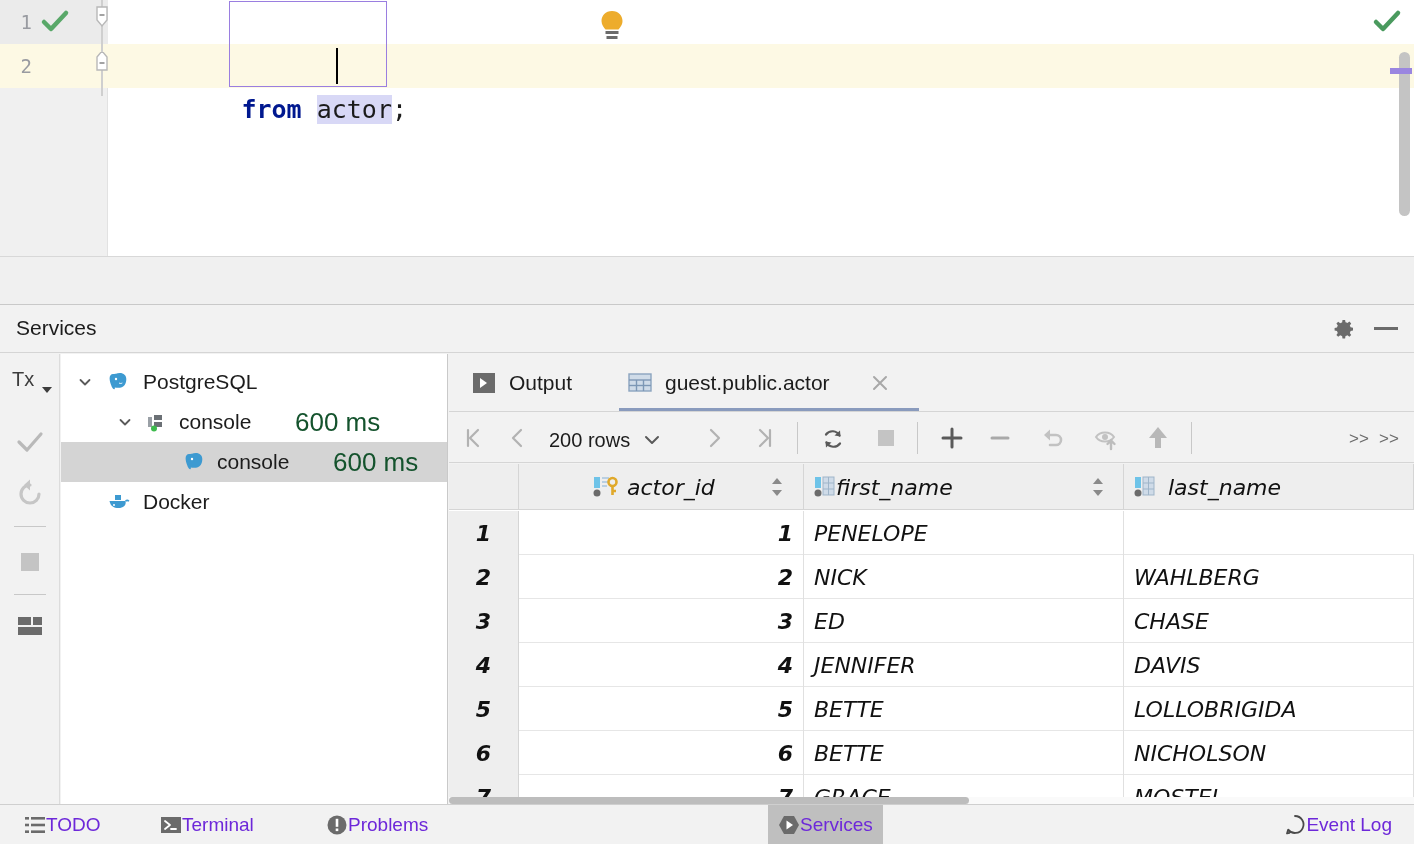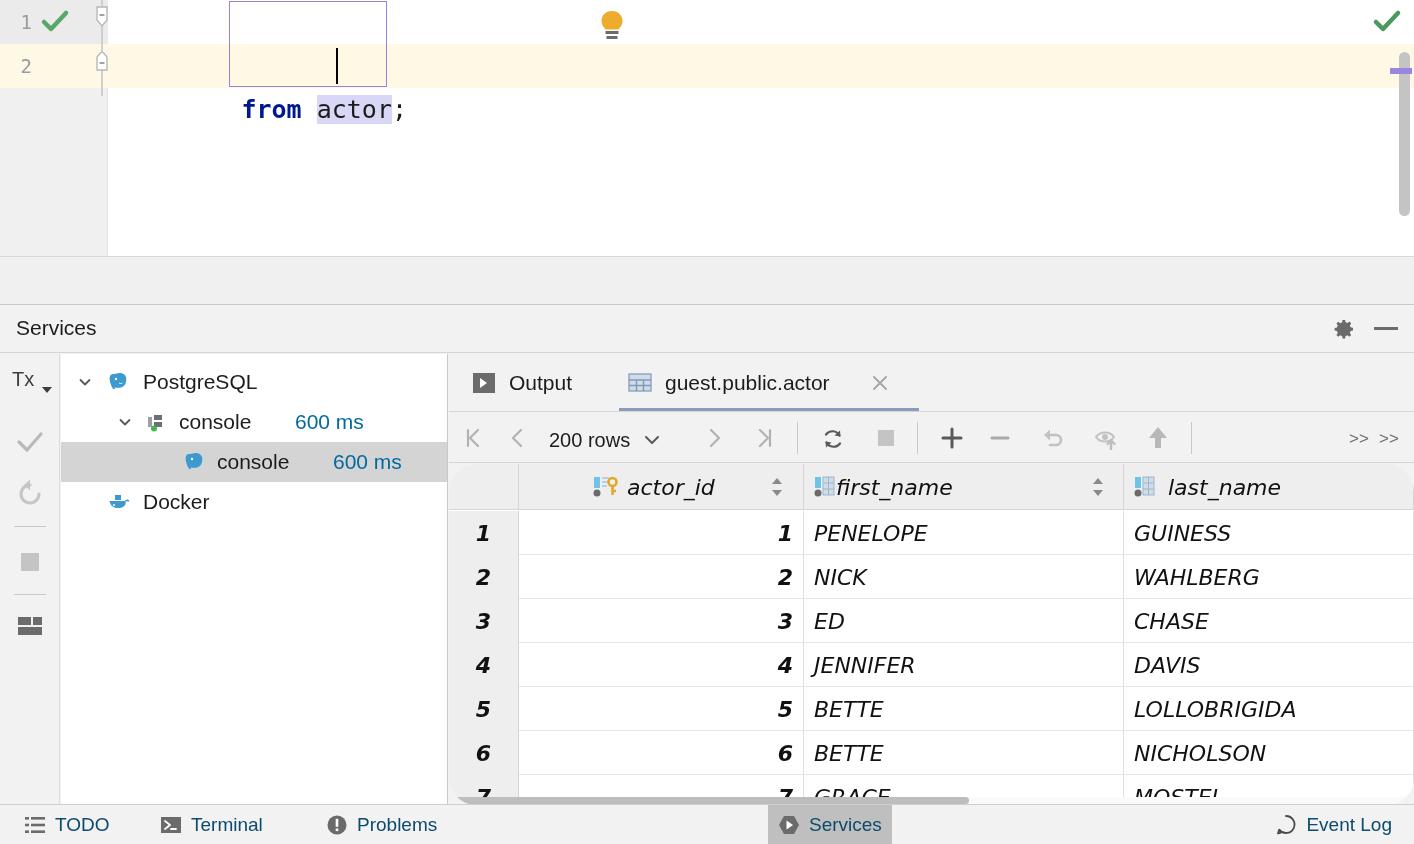--- a/index.html
+++ b/index.html
@@ -68,58 +68,58 @@
   .vtool-btn { position: absolute; left: 14px; width: 32px; height: 32px; }
   .vdiv { position: absolute; left: 14px; width: 32px; height: 1px; background: #c8c8c8; }
 
   
   .tree { position: absolute; left: 61px; top: 49px; width: 387px; height: 451px; background: #ffffff; border-right: 1px solid #c9c9c9; overflow: hidden; padding-left: 32px; }
   .tree-row { position: absolute; left: 0; width: 387px; height: 40px; display: flex; align-items: center; }
   .tree-row.sel { background: #d4d4d4; }
   .tree-arrow { position: absolute; width: 16px; height: 16px; }
   .tree-icon { position: absolute; width: 24px; height: 24px; }
   .tree-label { position: absolute; font-size: 21px; color: #1c1c1c; white-space: nowrap; }
-  .tree-time { position: absolute; font-size: 21px; color: #0369a1; white-space: nowrap; }
+  .tree-time { position: absolute; font-size: 26px; color: #14532d; white-space: nowrap; }
 
   
   .rpane { position: absolute; left: 449px; top: 49px; width: 965px; height: 451px; background: #f2f2f2; }
   .rtabs { position: absolute; left: 0; top: 0; width: 965px; height: 58px; border-bottom: 1px solid #d5d5d5; }
   .rtab { position: absolute; top: 0; height: 58px; display: flex; align-items: center; cursor: pointer; }
   .rtab .tlabel { font-size: 21px; color: #1c1c1c; white-space: nowrap; }
   .rtab-underline { position: absolute; bottom: 0; height: 3px; background: #8a9bbd; }
   .tabclose { position: absolute; width: 20px; height: 20px; cursor: pointer; }
 
   .rtoolbar { position: absolute; left: 0; top: 59px; width: 965px; height: 50px; background: #f2f2f2; border-bottom: 1px solid #d5d5d5; }
   .tb { position: absolute; top: 12px; width: 26px; height: 26px; cursor: pointer; }
   .tb-rows { position: absolute; left: 100px; top: 14px; font-size: 20px; color: #1c1c1c; cursor: pointer; white-space: nowrap; }
   .tb-sep { position: absolute; top: 9px; width: 1px; height: 32px; background: #c8c8c8; }
   .tb-more { position: absolute; top: 16px; font-size: 17px; color: #6b6b6b; cursor: pointer; }
 
   
-  .grid { position: absolute; left: 0; top: 110px; width: 965px; height: 341px; background: #ffffff; overflow: hidden; border-radius: 27px; }
+  .grid { position: absolute; left: 0; top: 110px; width: 965px; height: 341px; background: #ffffff; overflow: hidden; }
   .ghead { position: absolute; left: 0; top: 0; width: 965px; height: 46px; background: #eeeeee; border-bottom: 1px solid #d5d5d5; }
   .gh-cell { position: absolute; top: 0; height: 46px; border-right: 1px solid #d5d5d5; display: flex; align-items: center; }
   .gh-label { font-family: "DejaVu Sans", sans-serif; font-size: 22px; color: #111; white-space: nowrap; font-style: italic; }
   .gh-icon { position: absolute; width: 22px; height: 22px; }
   .gh-sort { position: absolute; width: 12px; height: 18px; }
 
   .grow { position: absolute; left: 0; width: 965px; height: 44px; border-bottom: 1px solid #e6e6e6; }
   .gnum { position: absolute; left: 0; top: 0; width: 70px; height: 44px; background: #eeeeee; border-right: 1px solid #d5d5d5;
           display: flex; align-items: center; justify-content: center; }
   .gcell { position: absolute; top: 0; height: 44px; border-right: 1px solid #e0e0e0; display: flex; align-items: center; }
   .gcell.num { justify-content: flex-end; padding-right: 10px; }
   .gcell.txt { justify-content: flex-start; padding-left: 10px; }
   .hand { font-family: "DejaVu Sans", sans-serif; font-size: 22px; color: #111; font-style: italic; white-space: nowrap; }
   .hand.b { font-weight: bold; }
   .hscroll { position: absolute; left: 0; bottom: 0; width: 965px; height: 8px; background: #fafafa; }
   .hscroll-thumb { position: absolute; left: 0; bottom: 1px; height: 7px; background: #bdbdbd; border-radius: 4px; }
 
   
   .status { position: absolute; left: 0; top: 804px; width: 1414px; height: 40px; background: #f2f2f2; border-top: 1px solid #cfcfcf; }
-  .sitem { position: absolute; top: 0; height: 40px; display: flex; align-items: center; gap: 9px; padding: 0 10px; cursor: pointer; font-size: 19px; color: #0c4a6e; white-space: nowrap; }
+  .sitem { position: absolute; top: 0; height: 40px; display: flex; align-items: center; padding: 0 10px; cursor: pointer; font-size: 19px; color: #6d28d9; white-space: nowrap; }
   .sitem.active { background: #bfbfbf; }
   .sicon { width: 22px; height: 22px; display: inline-block; }
 </style>
 </head>
 <body>
 
 <div class="app">
 
   <div class="editor">
     <div class="editor-gutter">
@@ -453,23 +453,20 @@
         <div class="grow" style="top:47px">
           <div class="gnum">
               <span class="hand b">1</span>
             </div>
           <div class="gcell num" style="left:70px;width:285px">
               <span class="hand b">1</span>
             </div>
           <div class="gcell txt" style="left:355px;width:320px">
               <span class="hand">PENELOPE</span>
             </div>
-          <div class="gcell txt" style="left:675px;width:290px">
-              <span class="hand">GUINESS</span>
-            </div>
         </div>
         <div class="grow" style="top:91px">
           <div class="gnum">
               <span class="hand b">2</span>
             </div>
           <div class="gcell num" style="left:70px;width:285px">
               <span class="hand b">2</span>
             </div>
           <div class="gcell txt" style="left:355px;width:320px">
               <span class="hand">NICK</span>

